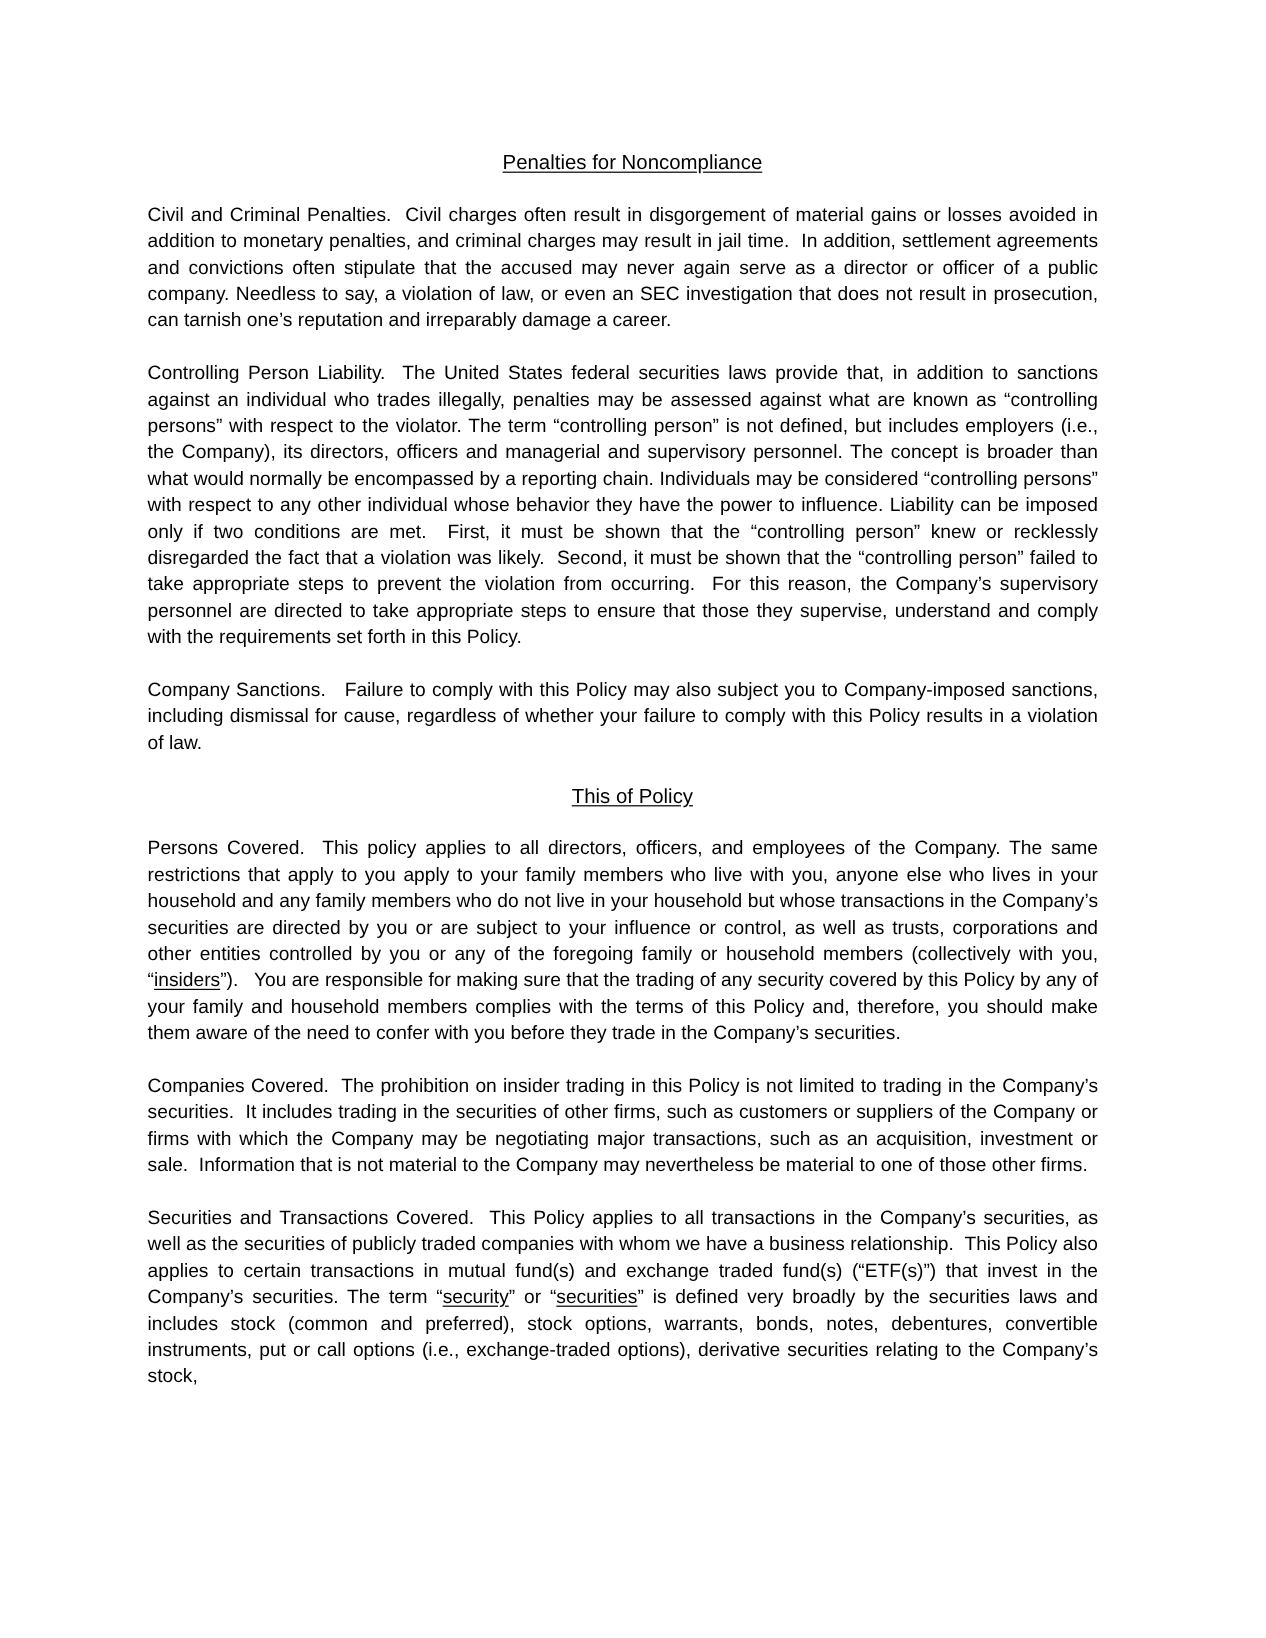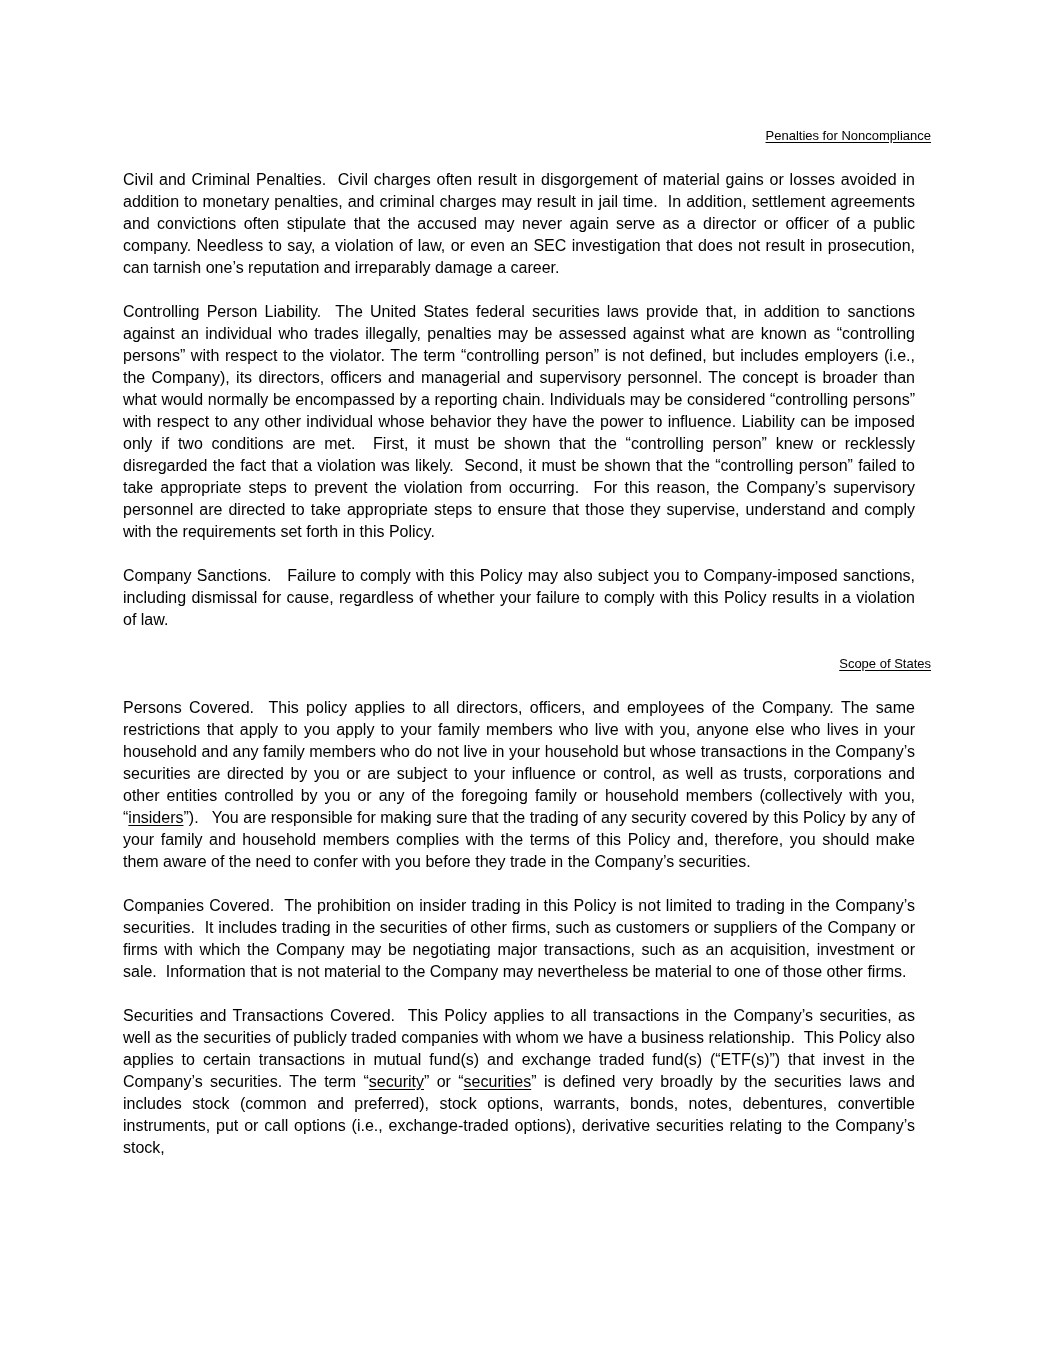--- a/index.html
+++ b/index.html
@@ -15,22 +15,22 @@
     background: #ffffff;
     color: #000000;
     font-family: "Liberation Sans", "DejaVu Sans", sans-serif;
     font-size: 16px;
     line-height: 22px;
     padding: 125px 124px 40px 123px;
     overflow: hidden;
   }
   .heading {
     margin: 0 0 22px 0;
-    text-align: right;
-    font-size: 13px;
+    text-align: center;
+    font-size: 17px;
     font-weight: normal;
     line-height: 22px;
   }
   .para {
     margin: 0 16px 22px 0;
     text-align: justify;
     text-justify: inter-word;
   }
   .underline {
     text-decoration: underline;
@@ -52,21 +52,21 @@
 
   <p class="para">
     <span>Controlling Person Liability.&nbsp; The United States federal securities laws provide that, in addition to sanctions against an individual who trades illegally, penalties may be assessed against what are known as “controlling persons” with respect to the violator. The term “controlling person” is not defined, but includes employers (i.e., the Company), its directors, officers and managerial and supervisory personnel. The concept is broader than what would normally be encompassed by a reporting chain. Individuals may be considered “controlling persons” with respect to any other individual whose behavior they have the power to influence. Liability can be imposed only if two conditions are met.&nbsp; First, it must be shown that the “controlling person” knew or recklessly disregarded the fact that a violation was likely.&nbsp; Second, it must be shown that the “controlling person” failed to take appropriate steps to prevent the violation from occurring.&nbsp; For this reason, the Company’s supervisory personnel are directed to take appropriate steps to ensure that those they supervise, understand and comply with the requirements set forth in this Policy.</span>
   </p>
 
   <p class="para">
     <span>Company Sanctions.&nbsp;&nbsp; Failure to comply with this Policy may also subject you to Company-imposed sanctions, including dismissal for cause, regardless of whether your failure to comply with this Policy results in a violation of law.</span>
   </p>
 
   <div class="heading">
-    <span class="underline">Scope of States</span>
+    <span class="underline">This of Policy</span>
   </div>
 
   <p class="para">
     <span>Persons Covered.&nbsp; This policy applies to all directors, officers, and employees of the Company. The same restrictions that apply to you apply to your family members who live with you, anyone else who lives in your household and any family members who do not live in your household but whose transactions in the Company’s securities are directed by you or are subject to your influence or control, as well as trusts, corporations and other entities controlled by you or any of the foregoing family or household members (collectively with you, “</span><span class="underline">insiders</span><span>”).&nbsp;&nbsp; You are responsible for making sure that the trading of any security covered by this Policy by any of your family and household members complies with the terms of this Policy and, therefore, you should make them aware of the need to confer with you before they trade in the Company’s securities.</span>
   </p>
 
   <p class="para">
     <span>Companies Covered.&nbsp; The prohibition on insider trading in this Policy is not limited to trading in the Company’s securities.&nbsp; It includes trading in the securities of other firms, such as customers or suppliers of the Company or firms with which the Company may be negotiating major transactions, such as an acquisition, investment or sale.&nbsp; Information that is not material to the Company may nevertheless be material to one of those other firms.</span>
   </p>
 

